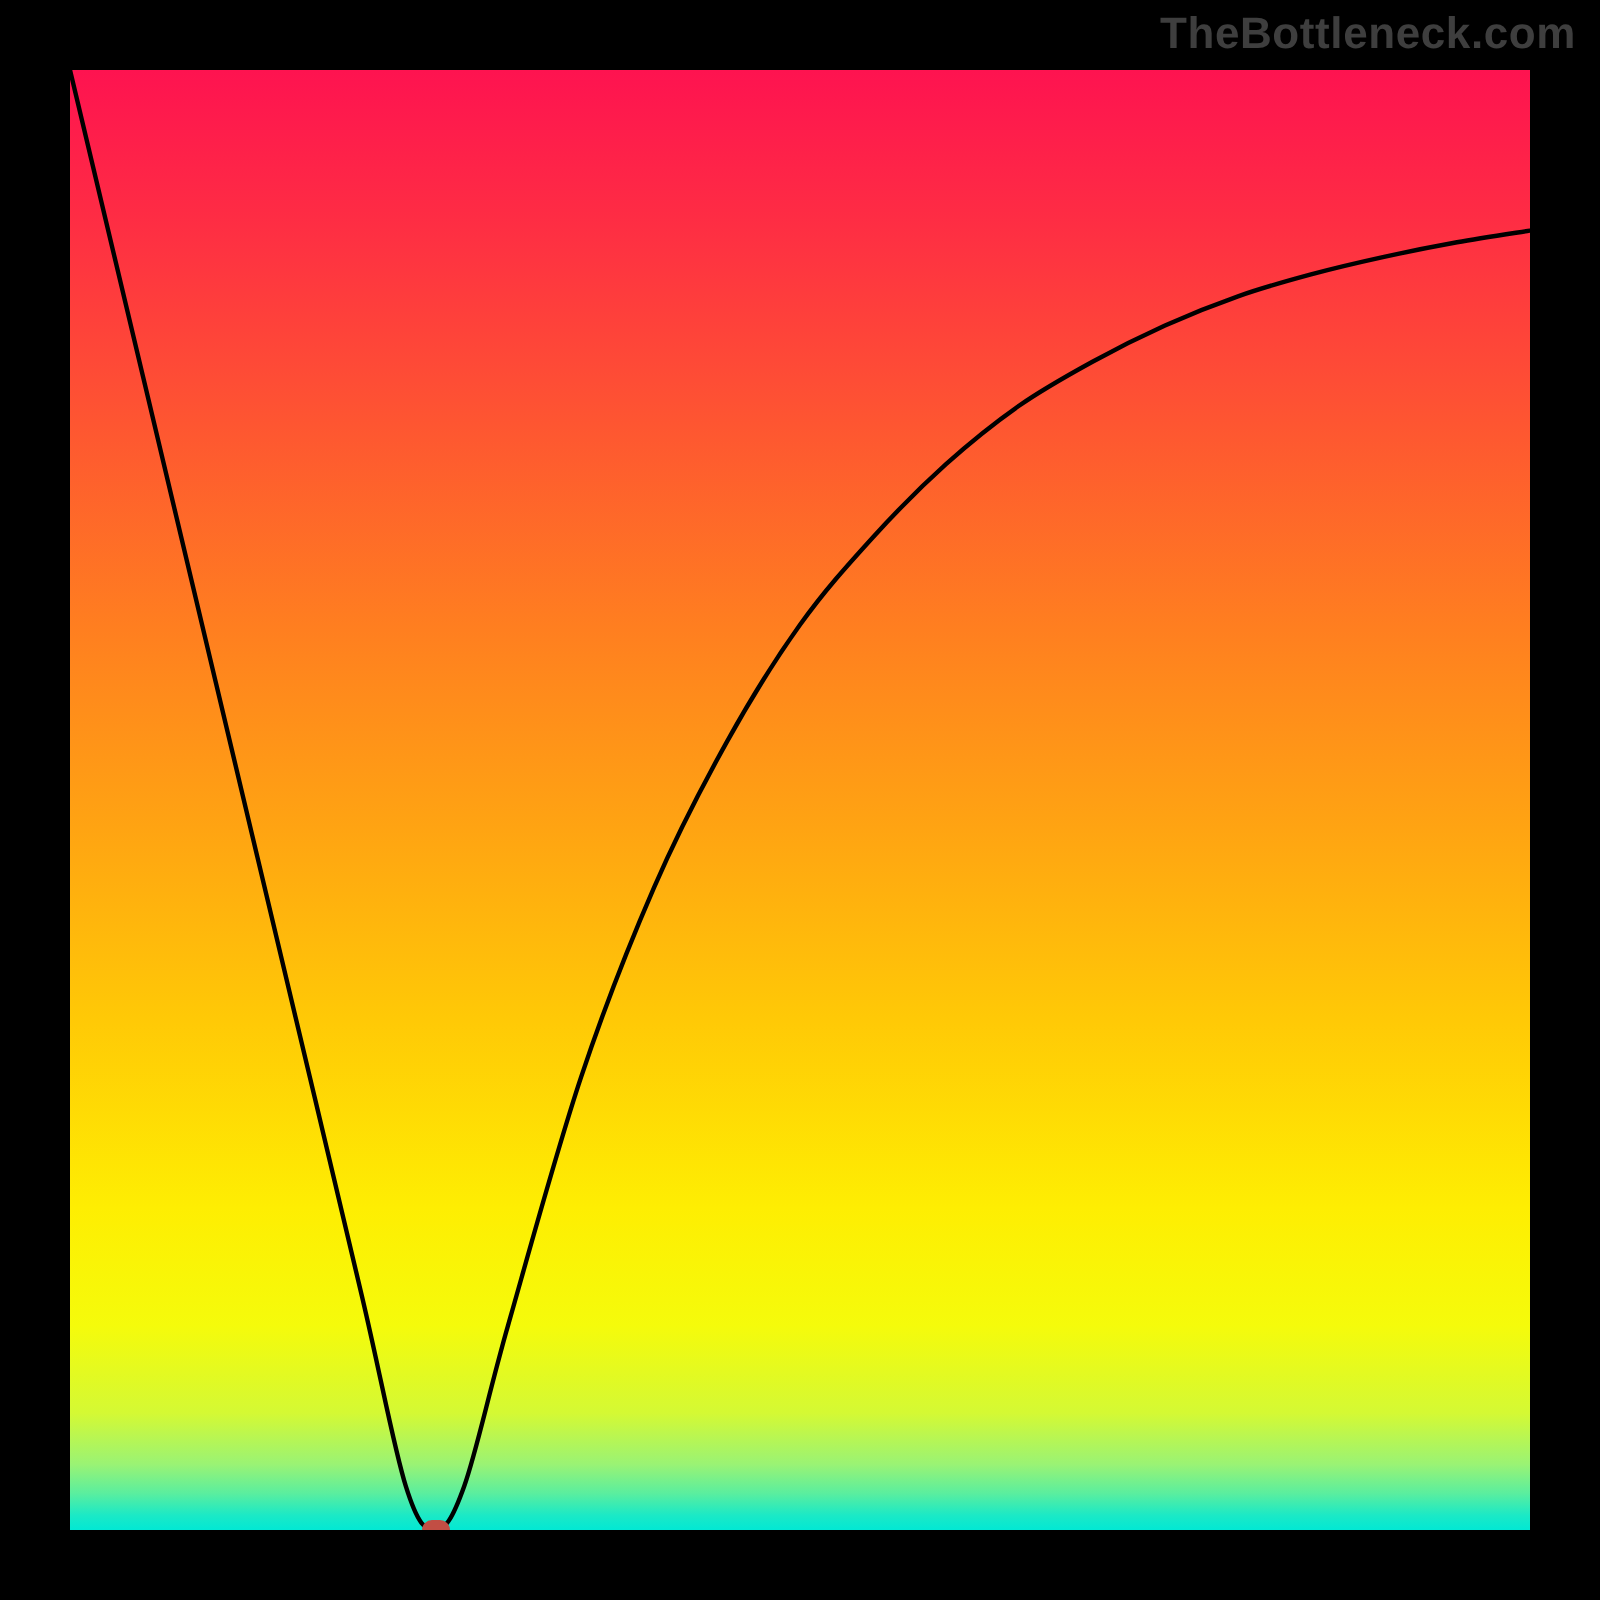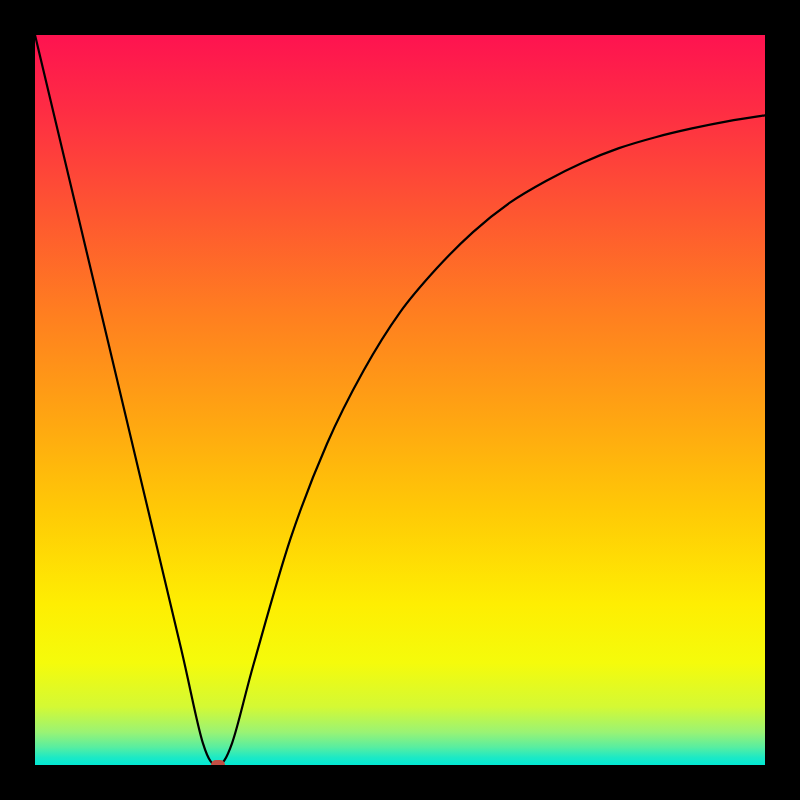--- a/index.html
+++ b/index.html
@@ -77,20 +77,21 @@
     border-radius: 5px;
     z-index: 20;
     transform: translate(-50%, -50%);
   }
 </style>
 </head>
 <body>
 
 <div class="outer">
 
+  <div class="watermark">TheBottleneck.com</div>
 
   <div class="plot-area">
     <div class="gradient-bg"></div>
 
     <svg class="curve-svg" viewBox="0 0 730 730" preserveAspectRatio="none">
       <path id="curve-path" class="curve-path" d="M 0,0 C 6.083333333333333,25.549999999999994 24.333333333333336,102.19999999999996 36.5,153.29999999999995 C 48.666666666666664,204.39999999999995 60.833333333333336,255.50000000000003 73,306.6 C 85.16666666666667,357.70000000000005 97.33333333333333,408.79999999999995 109.5,459.9 C 121.66666666666667,511 136.26666666666665,571.8333333333334 146,613.2 C 155.73333333333335,654.5666666666667 161.81666666666666,688.6333333333333 167.9,708.1 C 173.98333333333335,727.5666666666667 177.63333333333333,730 182.5,730 C 187.36666666666667,730 191.01666666666668,725.1333333333333 197.10000000000002,708.1 C 203.18333333333337,691.0666666666667 209.26666666666668,661.8666666666667 219,627.8 C 228.73333333333332,593.7333333333332 243.33333333333331,540.1999999999999 255.49999999999997,503.7 C 267.66666666666663,467.2 279.8333333333333,436.78333333333336 292,408.8 C 304.1666666666667,380.81666666666666 316.3333333333333,357.69999999999993 328.5,335.79999999999995 C 340.6666666666667,313.9 352.8333333333333,294.4333333333333 365,277.4 C 377.1666666666667,260.3666666666667 389.33333333333337,246.9833333333333 401.50000000000006,233.59999999999997 C 413.66666666666674,220.21666666666664 425.83333333333337,208.05 438,197.10000000000002 C 450.16666666666663,186.15000000000003 462.33333333333337,176.41666666666666 474.5,167.89999999999998 C 486.66666666666663,159.3833333333333 498.83333333333326,152.69166666666666 510.99999999999994,146 C 523.1666666666666,139.30833333333334 535.3333333333334,133.225 547.5,127.75 C 559.6666666666666,122.27499999999999 571.8333333333334,117.4083333333333 584,113.14999999999998 C 596.1666666666666,108.89166666666665 608.3333333333334,105.48500000000003 620.5,102.20000000000005 C 632.6666666666666,98.91500000000006 644.8333333333334,96.11666666666673 657,93.44000000000005 C 669.1666666666666,90.76333333333338 681.3333333333334,88.33 693.5,86.13999999999999 C 705.6666666666666,83.94999999999997 723.9166666666666,81.2733333333333 730,80.29999999999995"></path>
     </svg>
 
     <div id="marker" class="marker" title="current-config" style="left: 182.5px; top: 730px; background: rgb(194, 78, 68);"></div>
   </div>

